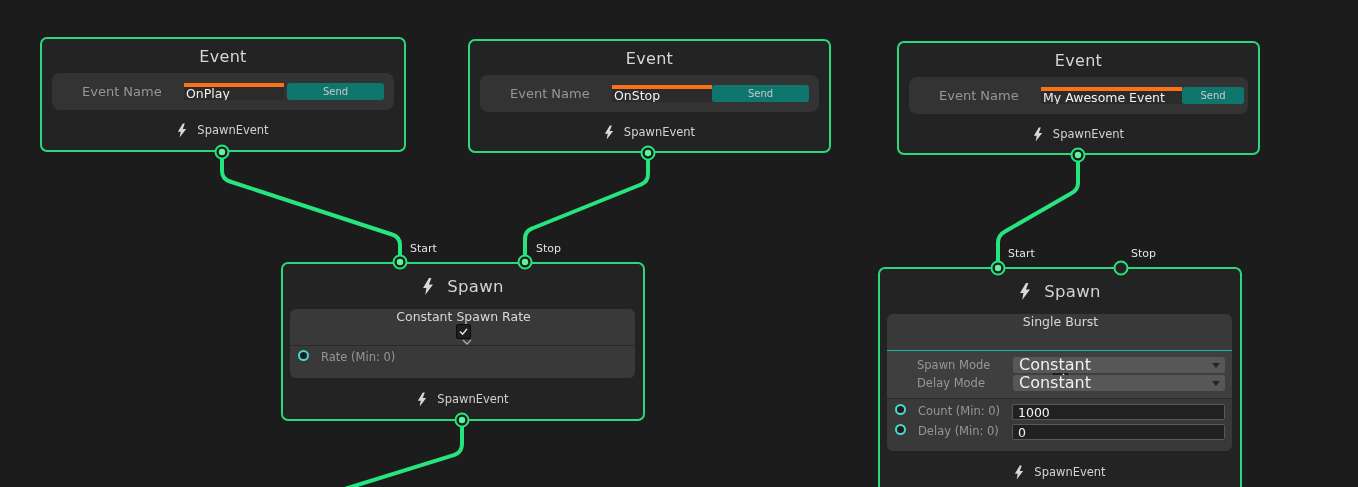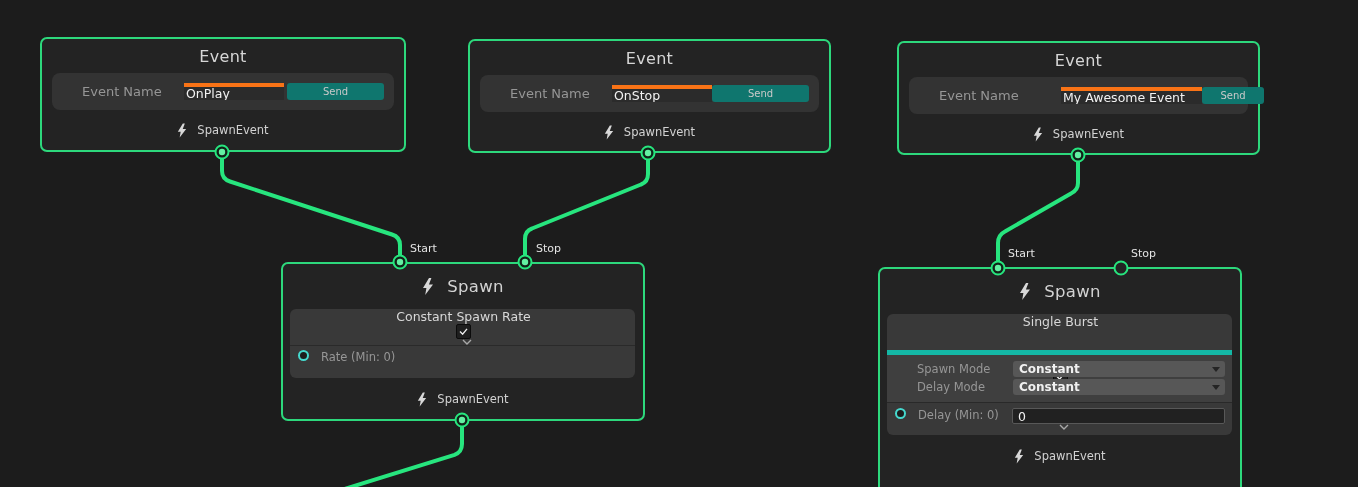--- a/index.html
+++ b/index.html
@@ -23,21 +23,21 @@
   .event-panel{
     height:37px;margin:0 10px;background:#333333;border-radius:8px;
     display:flex;align-items:center;padding-left:30px;box-sizing:border-box;
   }
   .field-label{font-size:13px;color:#969696;width:102px;flex:none;}
   .event-input{
     width:100px;height:17px;flex:none;box-sizing:border-box;
     background:rgba(0,0,0,0.14);border:none;border-top:4px solid #f97316;
     color:#f2f2f2;font-size:12.5px;font-family:inherit;padding:0 2px;outline:none;
   }
-  .event-node.wide .event-input{width:141px;margin-left:20px;}
+  .event-node.wide .event-input{width:141px;}
   .send-btn{
     width:97px;height:17px;line-height:17px;flex:none;margin-left:auto;margin-right:10px;
     background:#0f766e;border-radius:3px;text-align:center;
     font-size:10px;color:#c9c9c9;cursor:pointer;
   }
   .event-node.wide .send-btn{width:62px;margin-right:8px;}
   .context-row{
     display:flex;align-items:center;justify-content:center;gap:10px;height:40px;
   }
   .spawn-node .context-row{height:38px;margin-top:2px;}
@@ -48,39 +48,39 @@
     height:45px;display:flex;align-items:center;justify-content:center;gap:13px;
     font-size:16.5px;color:#d2d2d2;letter-spacing:.3px;
   }
   .block{
     margin:0 8px 0 7px;background:#393939;border-radius:6px;overflow:hidden;
   }
   .block-header{
     height:36px;display:flex;align-items:center;
     padding:0 9px 0 11px;border-bottom:1px solid #2a2a2a;flex-direction:column;
   }
-  .block-header.light-divider{border-bottom:5px solid #14b8a6;gap:40px;}
+  .block-header.light-divider{border-bottom:1px solid #14b8a6;gap:40px;}
   .block-title{font-size:12.5px;color:#d8d8d8;flex:1;}
   .checkbox{
     width:13px;height:13px;background:#1e1e1e;border:1px solid #0b0b0b;
     border-radius:2px;display:flex;align-items:center;justify-content:center;
     flex:none;cursor:pointer;
   }
   .chev{margin-left:7px;flex:none;cursor:pointer;}
   .settings{
     background:#3f3f3f;border-bottom:1px solid #292929;padding:5px 0 6px 0;
   }
   .setting-row{
     display:flex;align-items:center;height:18px;padding:0 7px 0 30px;justify-content:flex-end;
   }
   .setting-label{font-size:11.5px;color:#969696;width:96px;flex:none;}
   .dropdown{
     flex:1;height:16px;line-height:16px;background:#575757;border-radius:3px;
-    position:relative;font-size:12px;color:#f0f0f0;padding-left:6px;
-    box-sizing:border-box;cursor:pointer;font-weight:bold;
+    position:relative;font-size:16px;color:#f0f0f0;padding-left:6px;
+    box-sizing:border-box;cursor:pointer;
   }
   .dd-arrow{
     position:absolute;right:5px;top:6px;width:0;height:0;
     border-left:4px solid transparent;border-right:4px solid transparent;
     border-top:5px solid #242424;
   }
   .fields{padding:5px 0 7px 0;}
   .one-row{padding:0;height:32px;display:flex;align-items:center;}
   .prop-row{display:flex;height:20px;padding:0 7px 0 8px;}
   .one-row .prop-row{flex:1;height:24px;}
@@ -217,20 +217,25 @@
           <span class="setting-label">Delay Mode</span>
           <div class="dropdown">
             <span>Constant</span>
             <span class="dd-arrow"></span>
           </div>
         </div>
       </div>
       <div class="fields">
         <div class="prop-row">
           <span class="prop-dot"></span>
+          <span class="prop-label">Count (Min: 0)</span>
+          <input class="num-field" value="1000" style="">
+        </div>
+        <div class="prop-row">
+          <span class="prop-dot"></span>
           <span class="prop-label">Delay (Min: 0)</span>
           <input class="num-field" value="0" style="">
         </div>
       </div>
     </div>
     <div class="context-row">
       <svg class="bolt" width="10" height="15" viewBox="0 0 12 17">
         <path d="M7 0 L1 10 H4.4 L3.2 17 L11 6.6 H6.9 L9.4 0 Z"></path>
         </svg>
       <span class="ctx-label">SpawnEvent</span>

